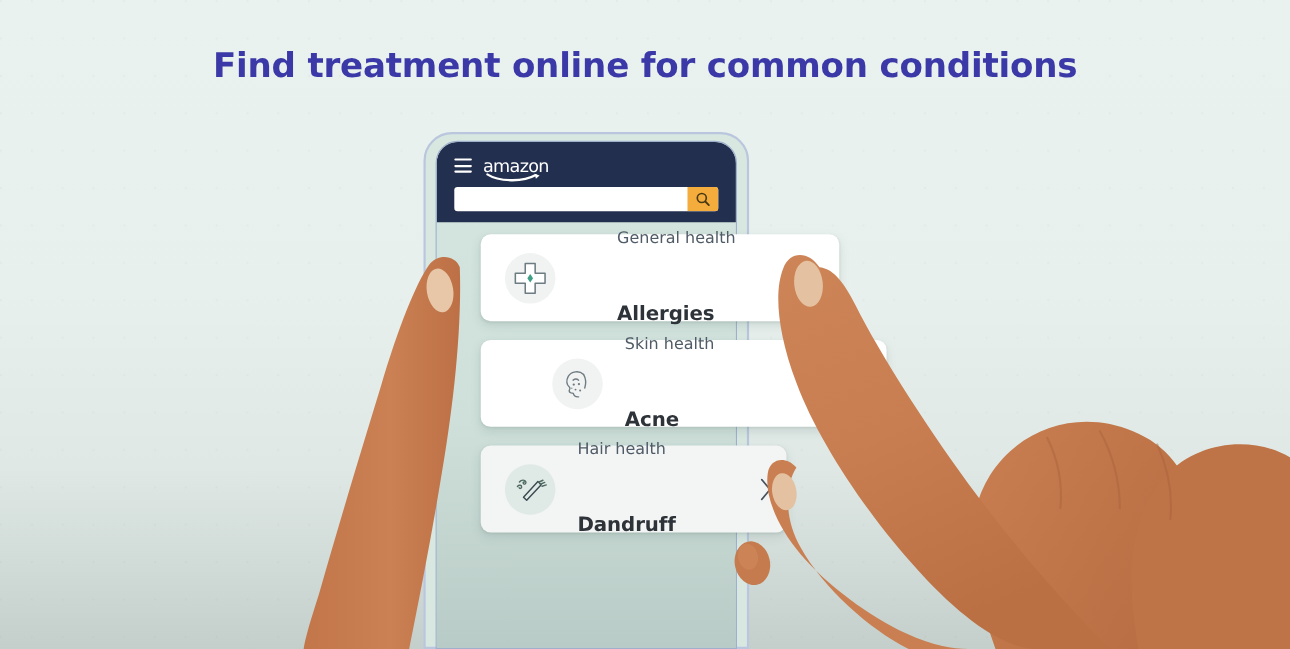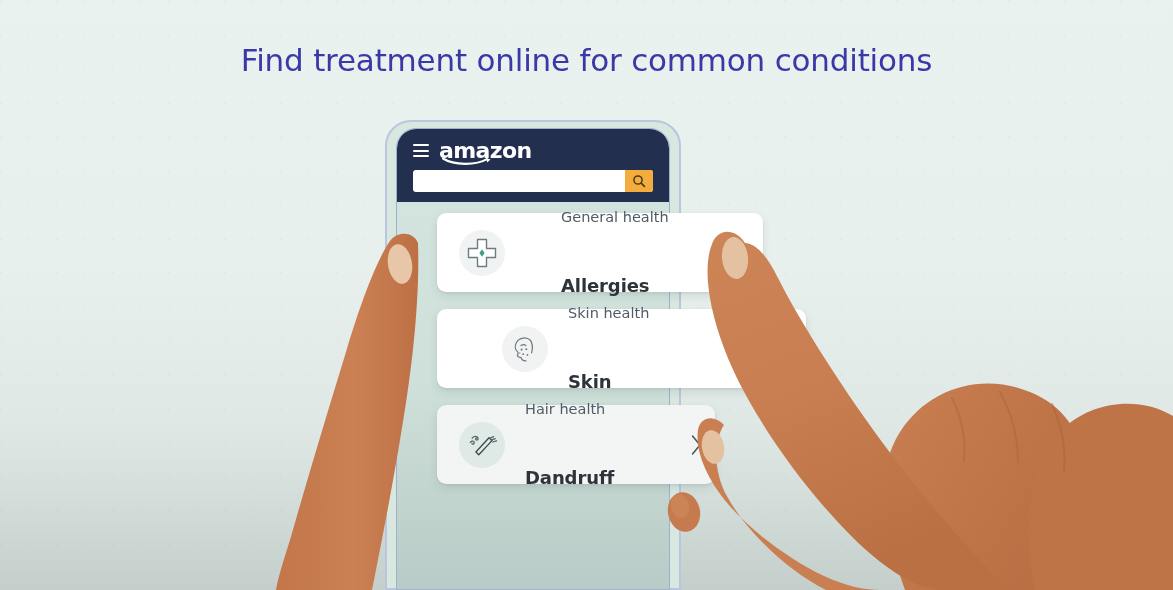--- a/index.html
+++ b/index.html
@@ -17,21 +17,21 @@
     background-image:
       radial-gradient(circle at 1px 1px, rgba(140,160,155,.12) 1px, transparent 1.4px);
     background-size:28px 34px;
     opacity:.55;
   }
 
   
   .headline{
     position:absolute;left:0;top:42px;width:1173px;text-align:center;
     font-family:"DejaVu Sans", sans-serif;
-    font-weight:normal;font-size:31px;letter-spacing:-.2px;
+    font-weight:bold;font-size:31px;letter-spacing:-.2px;
     color:#3b38a8;z-index:30;white-space:nowrap;
   }
 
   
   .phone-outer{
     position:absolute;left:385px;top:120px;width:296px;height:470px;
     border:2px solid #b9c6de;border-radius:26px 26px 0 0;
     background:#d9e7e1;
     box-sizing:border-box;z-index:5;
   }
@@ -46,21 +46,21 @@
   }
   .nav-bar{
     position:absolute;left:0;top:0;width:100%;height:73px;
     background:#232f4e;border-radius:19px 19px 0 0;
   }
   .nav-row{
     position:absolute;left:16px;top:13px;display:flex;align-items:center;gap:10px;
   }
   .hamburger{width:16px;height:13px;display:flex;flex-direction:column;justify-content:space-between;}
   .hamburger i{display:block;height:2px;background:#ffffff;border-radius:1px;}
-  .amazon-logo{position:relative;color:#fff;font-family:"DejaVu Sans",sans-serif;font-weight:bold;font-size:22px;line-height:17px;letter-spacing:-.6px;}
+  .amazon-logo{position:relative;color:#fff;font-family:"DejaVu Sans",sans-serif;font-weight:normal;font-size:16px;line-height:17px;letter-spacing:-.6px;}
   .amazon-smile{position:absolute;left:3px;bottom:-7px;width:50px;height:9px;}
   .search-wrap{
     position:absolute;left:16px;top:41px;width:240px;height:22px;
     background:#ffffff;border-radius:3px;display:flex;overflow:hidden;
   }
   .search-input{
     flex:1;border:none;outline:none;background:transparent;
     font-size:11px;padding:0 6px;color:#333;font-family:"Liberation Sans",sans-serif;
   }
   .search-btn{
@@ -194,21 +194,21 @@
           </g>
           <circle cx="13.6" cy="17.6" r="1.05" fill="#6d7b82"></circle>
           <circle cx="18.3" cy="17.2" r="1.05" fill="#6d7b82"></circle>
           <circle cx="15.2" cy="22.2" r="0.9" fill="#6d7b82"></circle>
           <circle cx="19.4" cy="22.9" r="0.9" fill="#6d7b82"></circle>
           <circle cx="11.8" cy="21.0" r="0.7" fill="#8d989e"></circle>
         </svg>
       </div>
       <div class="card-text">
         <div class="card-kicker">Skin health</div>
-        <div class="card-title">Skin</div>
+        <div class="card-title">Acne</div>
       </div>
       <div class="chev">
         <svg width="13" height="22" viewBox="0 0 13 22" aria-hidden="true">
           <path d="M2.5 2 L 10 11 L 2.5 20" fill="none" stroke="#49535c" stroke-width="1.5" stroke-linecap="round" stroke-linejoin="round"></path>
         </svg>
       </div>
     </div>
 
     <div class="card c3">
       <div class="card-icon">

